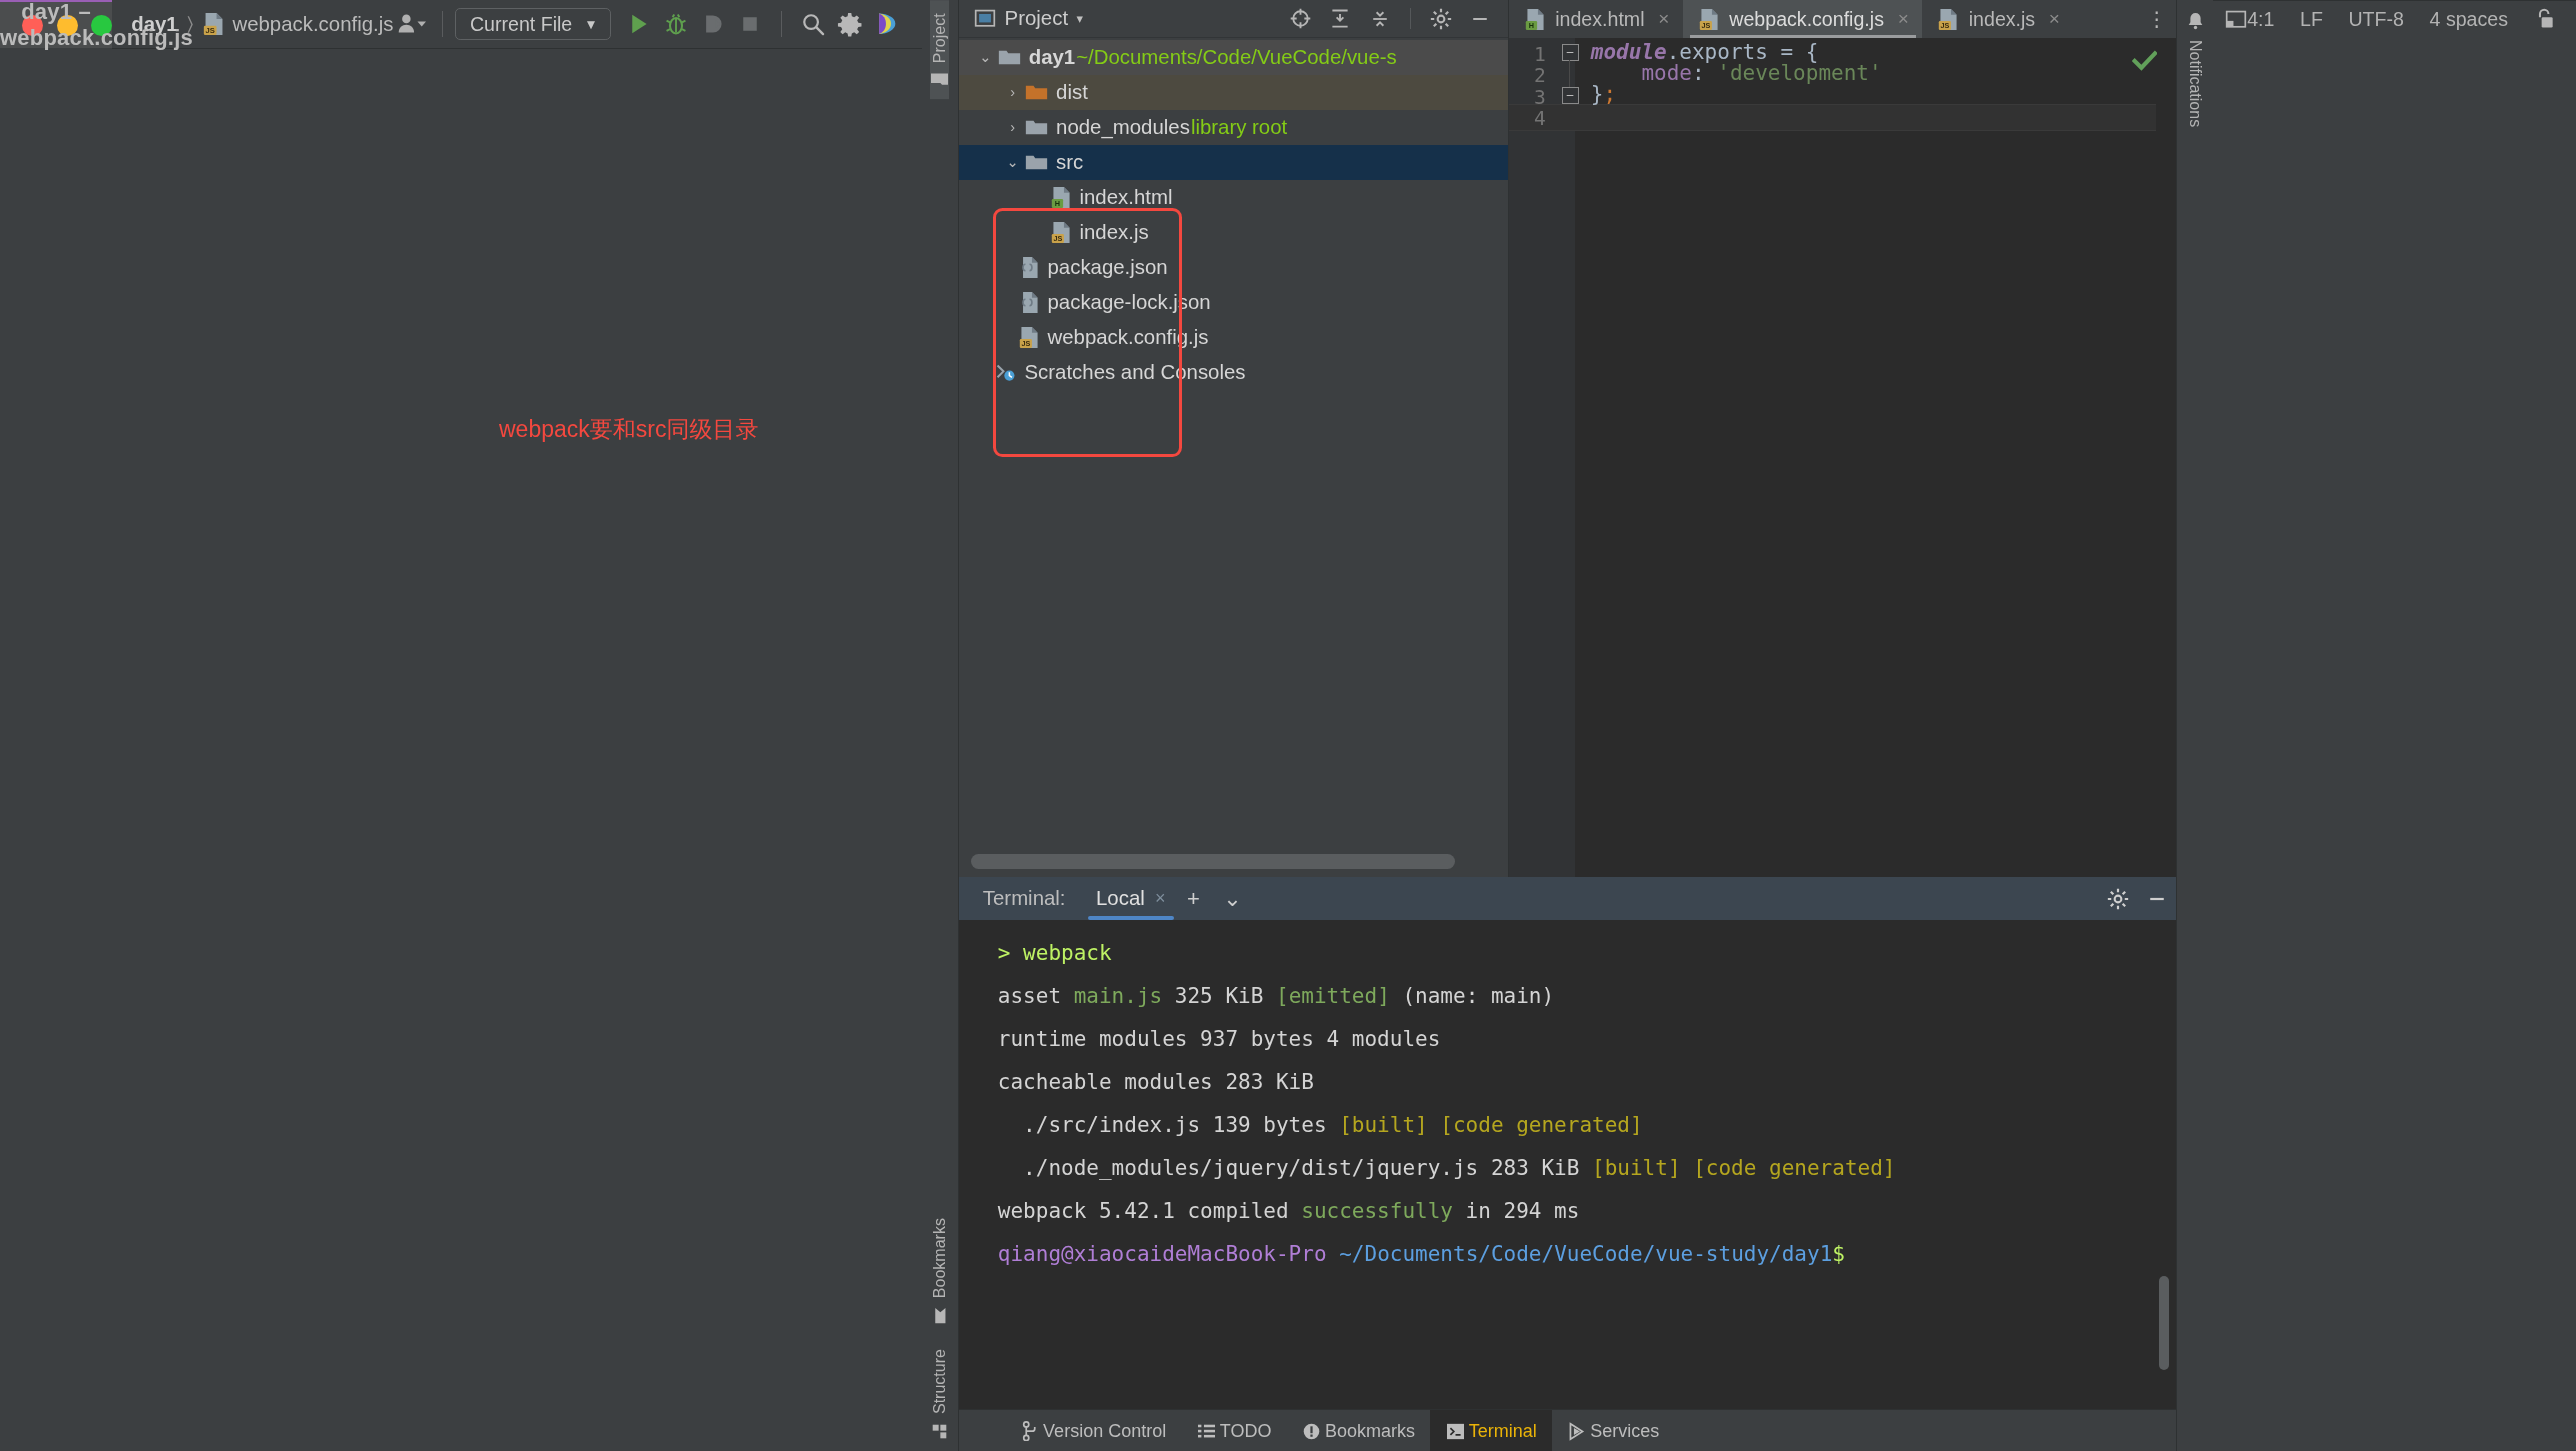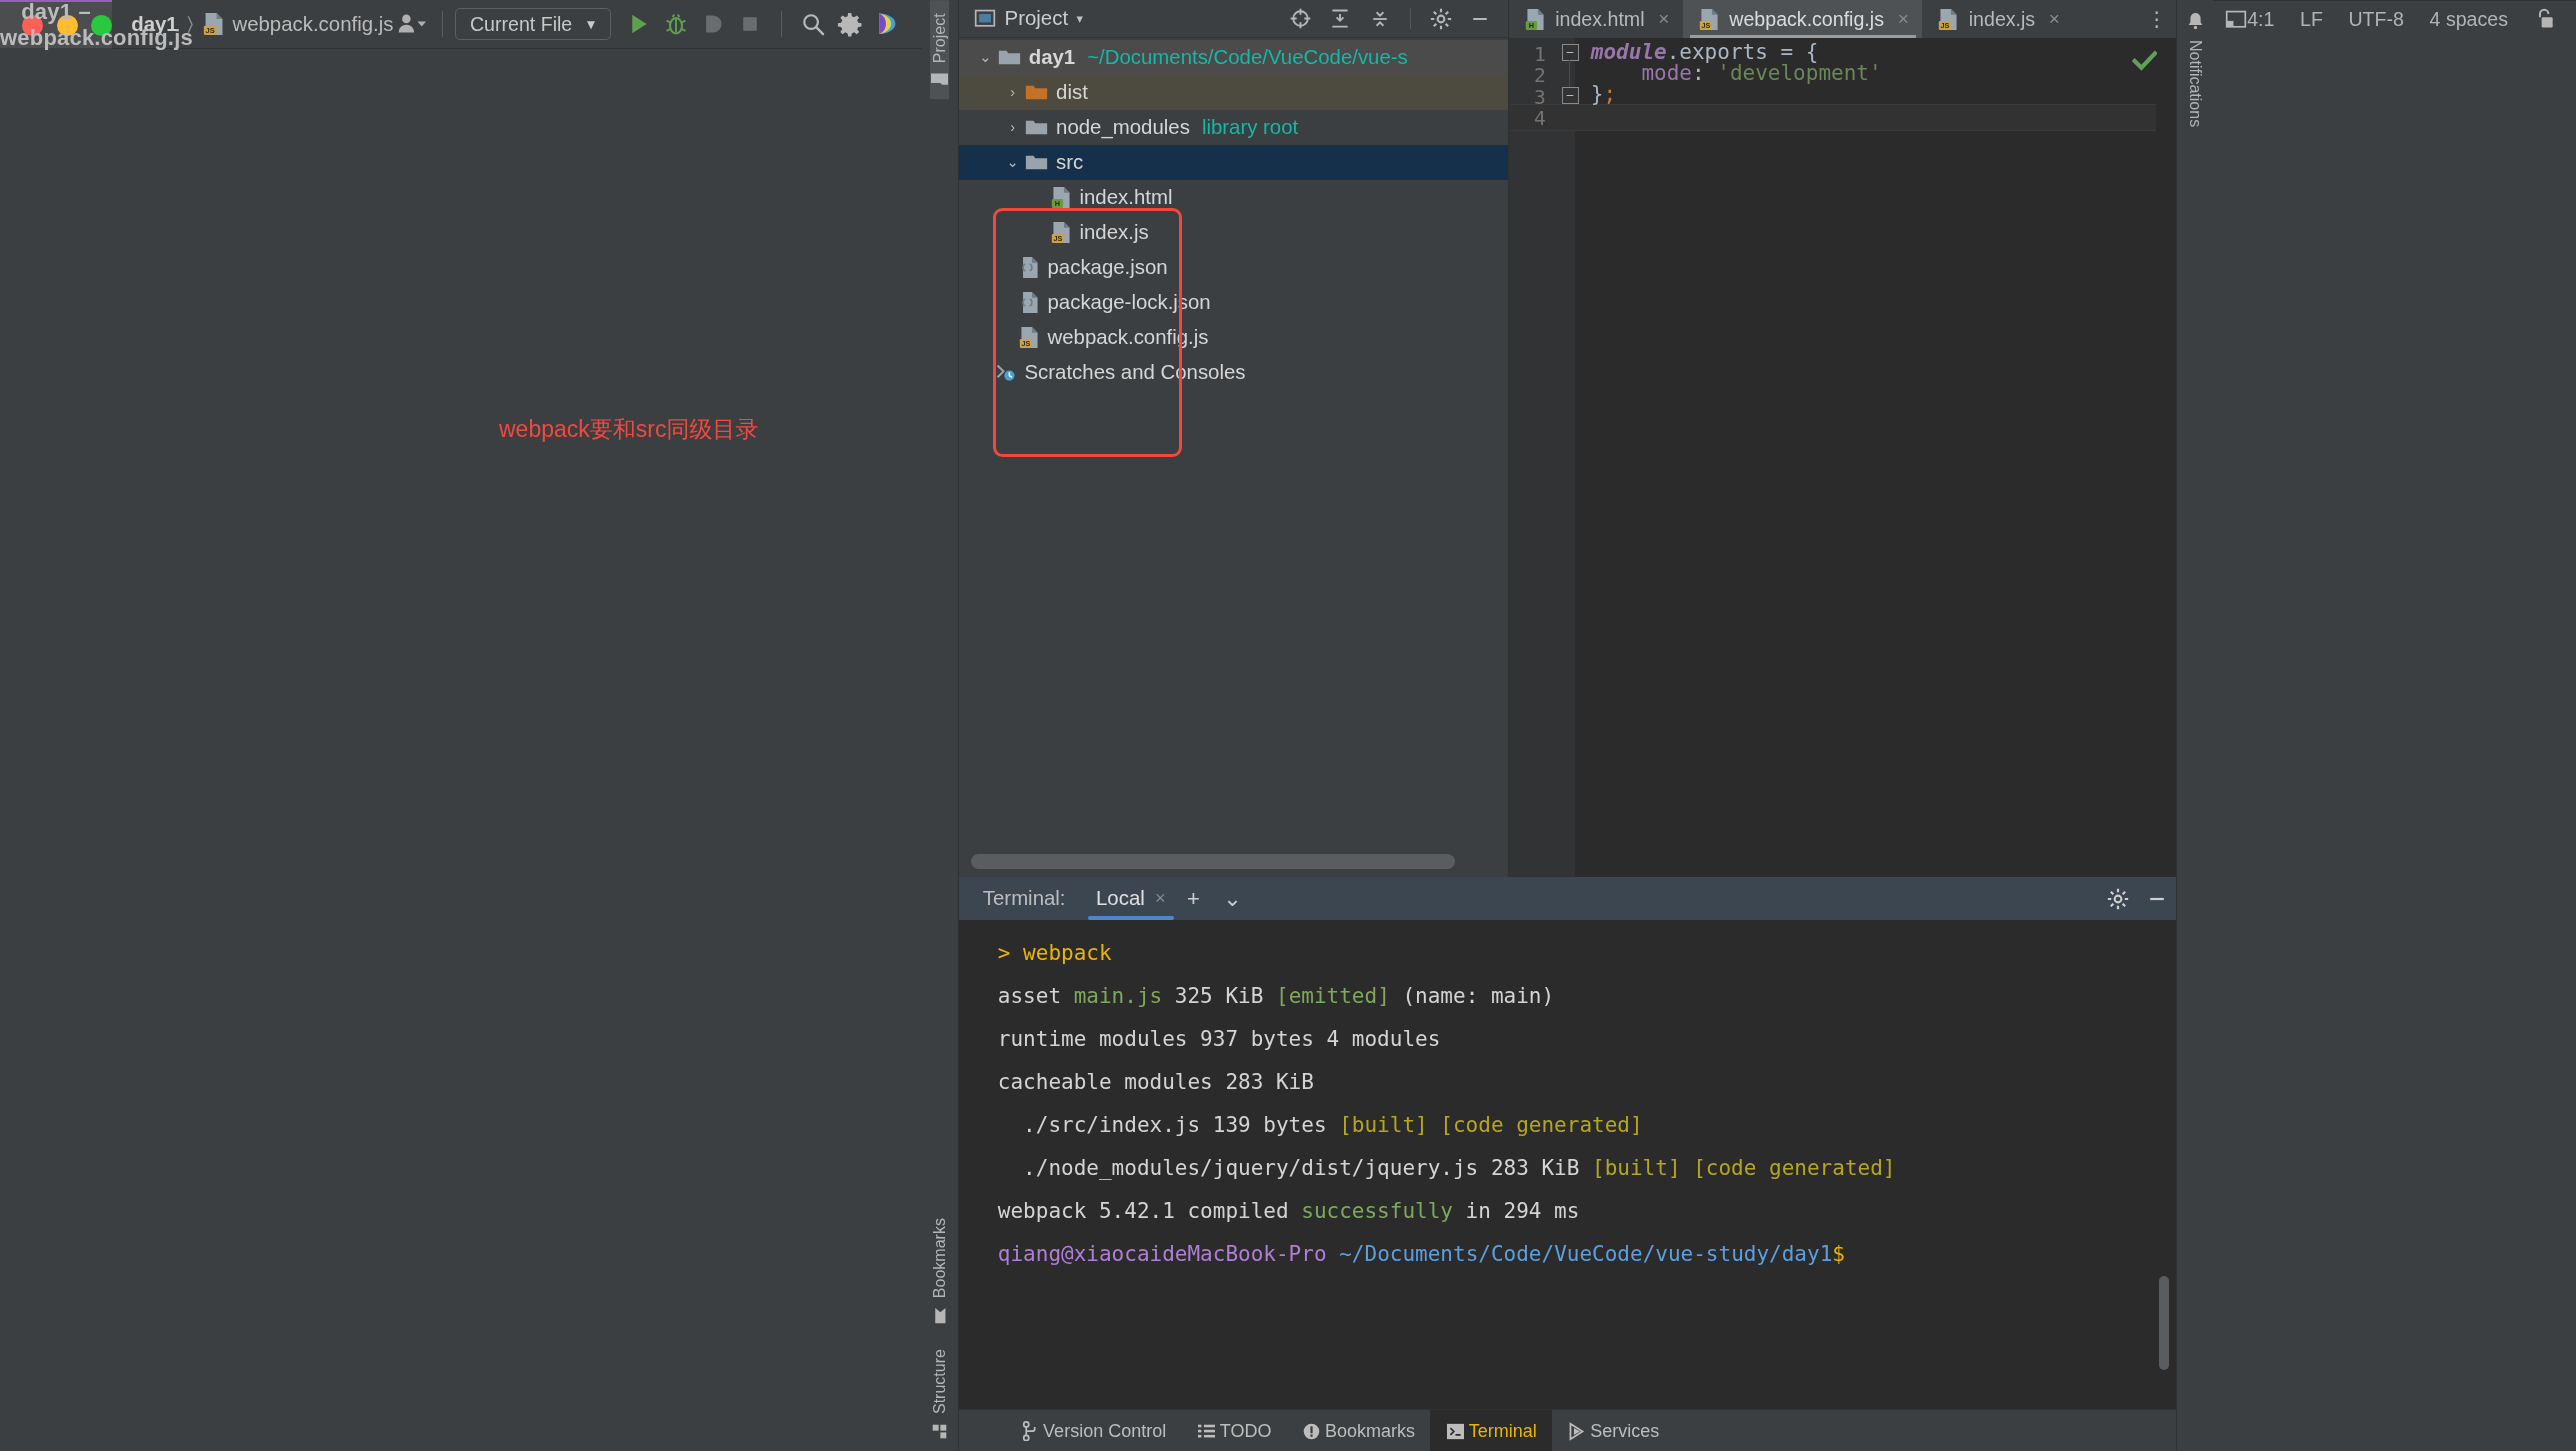--- a/index.html
+++ b/index.html
@@ -119,21 +119,21 @@
     font-size: 20.4px; color: #d6d6d6; white-space: nowrap;
     padding-right: 6.8px;
   }
   .node.sel-root { background: #4b4b4b; }
   .node.sel-dist { background: #4d4a40; }
   .node.sel-src { background: #15304a; }
   .arrow { width: 25.6px; text-align: center; color: #b8b8b8; font-size: 14.5px; flex: none; }
   .nd-icon { flex: none; margin-right: 7.7px; display: flex; align-items: center; }
   .nd-label { }
   .nd-bold { font-weight: bold; }
-  .nd-dim { color: #14b8a6; margin-left: 12px; }
+  .nd-dim { color: #84cc16; margin-left: 1px; }
 
   .hscroll {
     position: absolute; left: 12px; right: 53px; bottom: 8.5px;
     height: 14.5px; background: #5a5d5f; border-radius: 7.7px;
   }
 
   
   .annot-box {
     position: absolute;
     border: 3.4px solid #f4483f; border-radius: 9.4px;
@@ -225,21 +225,21 @@
     flex: 1 1 auto; position: relative; overflow: hidden;
     padding: 12px 0 0 39px;
     font-family: "DejaVu Sans Mono", monospace; font-size: 21px;
     color: #d4d4d4; line-height: 43px;
   }
   .term-line { white-space: pre; }
   .t-green { color: #7ea95c; }
   .t-yellow { color: #b5a61f; }
   .t-purple { color: #b07ed6; }
   .t-blue { color: #5c9fe0; }
-  .t-white { color: #eab308; }
+  .t-white { color: #bef264; }
   .term-vscroll {
     position: absolute; right: 6.8px; bottom: 39px; width: 10.2px; height: 94px;
     background: #5a5d5f; border-radius: 5.1px;
   }
 
   
   .toolbar-bottom {
     height: 43px; flex: none; background: #3c3f41;
     display: flex; align-items: stretch; padding-left: 48px;
     border-top: 0.9px solid #2e3132;

